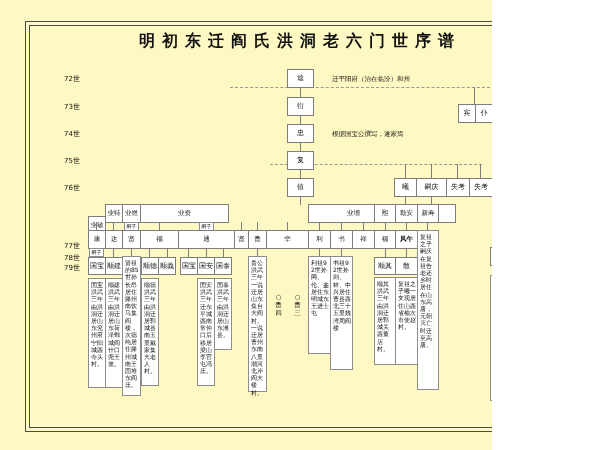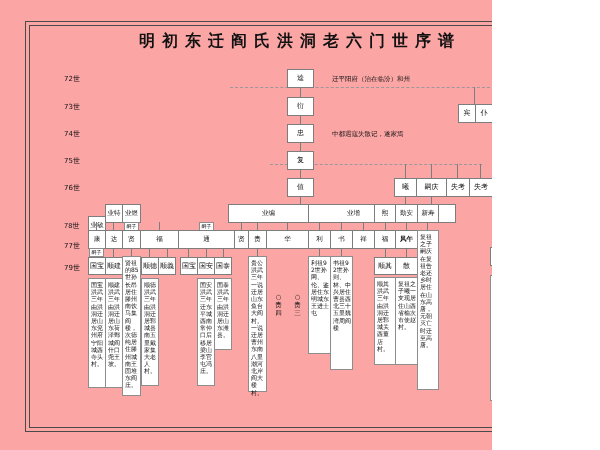--- a/index.html
+++ b/index.html
@@ -1,16 +1,16 @@
 <!DOCTYPE html>
 <html lang="zh"><head>
 <meta charset="utf-8">
 <style>
   html,body{margin:0;padding:0;background:#fff;}
-  #stage{position:relative;width:492px;height:450px;background:#fca5a5;overflow:hidden;
+  #stage{position:relative;width:492px;height:450px;background:#fef9c3;overflow:hidden;
          font-family:"DejaVu Sans",sans-serif;color:#111;}
   .frame{position:absolute;border:1px solid #4a4a4a;}
   .title{position:absolute;left:40px;top:31px;width:520px;text-align:center;
          font-family:"DejaVu Serif",serif;font-weight:bold;font-size:16px;letter-spacing:7px;}
   .subtitle{position:absolute;left:40px;top:55px;width:520px;text-align:center;font-size:7px;letter-spacing:1px;color:#222;}
   .glabel{position:absolute;font-size:7px;color:#111;white-space:nowrap;}
   .box{position:absolute;border:1px solid #7d7d7d;background:#fff;display:flex;align-items:center;
        justify-content:center;font-size:7px;line-height:1;white-space:nowrap;color:#111;box-sizing:border-box;}
   .cell{position:absolute;border:1px solid #7d7d7d;background:#fff;display:flex;align-items:center;
         justify-content:center;font-size:6.5px;line-height:1;white-space:nowrap;color:#111;box-sizing:border-box;}
@@ -36,38 +36,38 @@
 
   <div class="title">明初东迁阎氏洪洞老六门世序谱</div>
   <div class="vside">一、洪洞六大门世系表</div>
 
   <div class="glabel" style="left:64px;top:74px;">72世</div>
   <div class="glabel" style="left:64px;top:102px;">73世</div>
   <div class="glabel" style="left:64px;top:129px;">74世</div>
   <div class="glabel" style="left:64px;top:156px;">75世</div>
   <div class="glabel" style="left:64px;top:183px;">76世</div>
   <div class="glabel" style="left:64px;top:209px;margin-top:32px;">77世</div>
-  <div class="glabel" style="left:64px;top:221px;font-family:Liberation Mono, monospace;">78世</div>
+  <div class="glabel" style="left:64px;top:253px;">78世</div>
   <div class="glabel" style="left:64px;top:263px;">79世</div>
 
   <div class="hdash" style="left:230px;top:87px;width:270px;"></div>
   <div class="hdash" style="left:270px;top:164px;width:212px;"></div>
   <div class="vdash" style="left:502px;top:122px;height:131px;"></div>
 
   <div class="vline" style="left:300px;top:87px;height:10px;"></div>
   <div class="vline" style="left:300px;top:115px;height:9px;"></div>
   <div class="vline" style="left:300px;top:142px;height:9px;"></div>
   <div class="vline" style="left:300px;top:169px;height:9px;"></div>
   <div class="vline" style="left:300px;top:196px;height:9px;"></div>
 
   <div class="box" style="left:287px;top:69px;width:27px;height:19px;">逵</div>
   <div class="note" style="left:332px;top:75px;text-align:right;">迁平阳府（治在临汾）和州</div>
   <div class="box" style="left:287px;top:97px;width:27px;height:19px;">衍</div>
   <div class="box" style="left:287px;top:124px;width:27px;height:19px;">忠</div>
-  <div class="note" style="left:332px;top:130px;">中都遇寇失散记，遂家焉</div>
+  <div class="note" style="left:332px;top:130px;">根据国宝公撰写，遂家焉</div>
   <div class="box" style="left:287px;top:151px;width:27px;height:19px;">复</div>
   <div class="box" style="left:287px;top:178px;width:27px;height:19px;">值</div>
 
   <div class="vline" style="left:474px;top:87px;height:17px;"></div>
   <div class="box" style="left:458px;top:104px;width:18px;height:19px;">宾</div>
   <div class="box" style="left:475px;top:104px;width:18px;height:19px;">仆</div>
 
   <div class="vline" style="left:405px;top:164px;height:14px;"></div>
   <div class="vline" style="left:431px;top:164px;height:14px;"></div>
   <div class="vline" style="left:457px;top:164px;height:14px;"></div>
@@ -75,21 +75,21 @@
   <div class="box" style="left:394px;top:178px;width:23px;height:19px;">曦</div>
   <div class="box" style="left:416px;top:178px;width:31px;height:19px;">嗣庆</div>
   <div class="box" style="left:446px;top:178px;width:24px;height:19px;">失考</div>
   <div class="box" style="left:469px;top:178px;width:24px;height:19px;">失考</div>
   <div class="vline" style="left:405px;top:196px;height:8px;"></div>
   <div class="vline" style="left:431px;top:196px;height:8px;"></div>
 
   <div class="cell" style="left:88px;top:216px;width:18px;height:19px;">业敏</div>
   <div class="cell" style="left:105px;top:204px;width:18px;height:19px;">业特</div>
   <div class="cell" style="left:122px;top:204px;width:19px;height:19px;">业煜</div>
-  <div class="cell" style="left:228px;top:204px;width:81px;height:19px;">业编</div>
+  <div class="cell" style="left:140px;top:204px;width:89px;height:19px;">业资</div>
   <div class="cell" style="left:308px;top:204px;width:67px;height:19px;padding-left:24px;">业增</div>
   <div class="cell" style="left:374px;top:204px;width:22px;height:19px;">熙</div>
   <div class="cell" style="left:395px;top:204px;width:23px;height:19px;">勤安</div>
   <div class="cell" style="left:417px;top:204px;width:22px;height:19px;">新寿</div>
   <div class="cell" style="left:438px;top:204px;width:18px;height:19px;"></div>
 
   <div class="vline" style="left:96px;top:222px;height:8px;"></div>
   <div class="vline" style="left:113px;top:222px;height:8px;"></div>
   <div class="mini" style="left:124px;top:222px;width:15px;height:9px;">嗣子</div>
   <div class="vline" style="left:159px;top:222px;height:8px;"></div>

